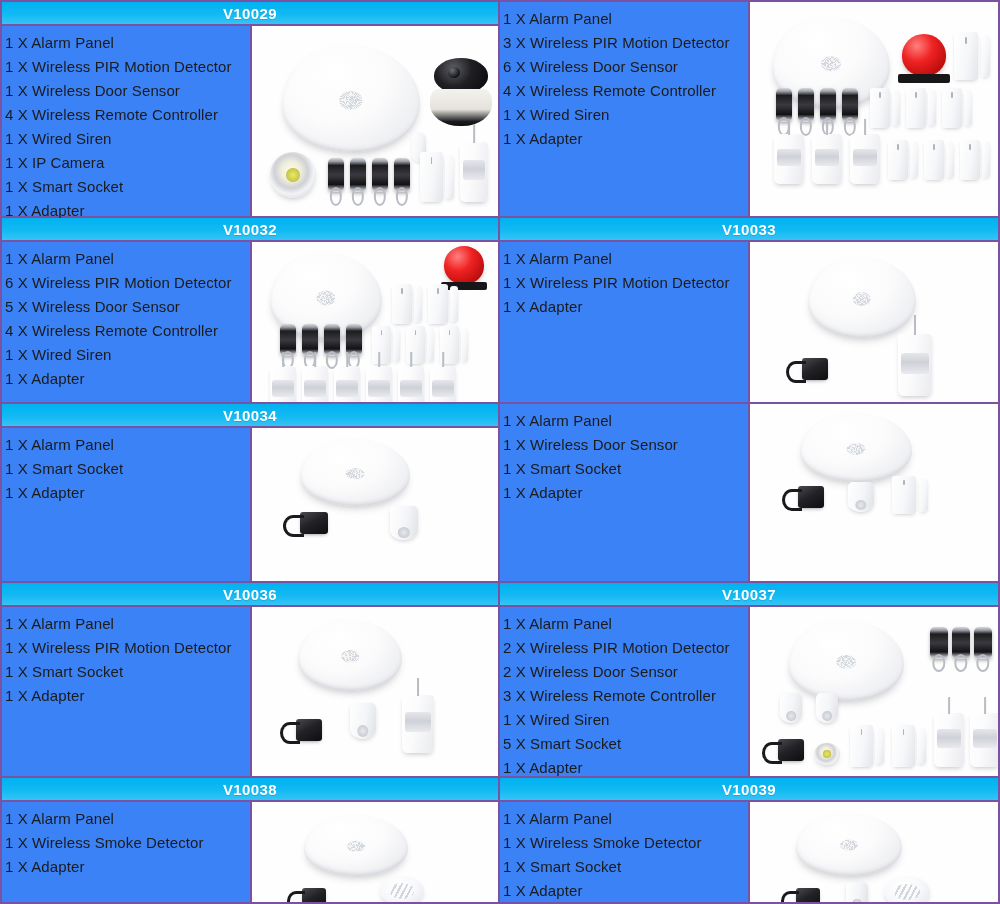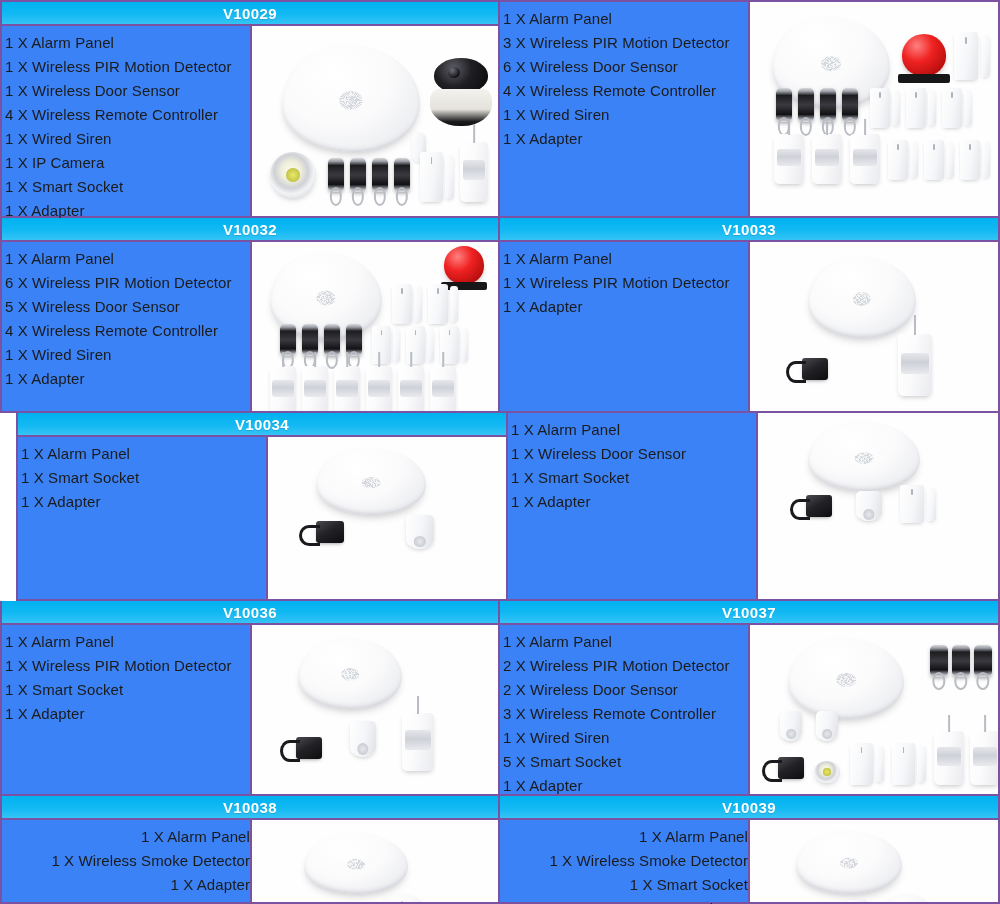--- a/index.html
+++ b/index.html
@@ -373,21 +373,21 @@
             <div class="spec-line">1 X Adapter</div>
           </div>
           <div class="img-pane">
             <div class="art panel" style="left: 58px; top: 14px; width: 108px; height: 82px;"></div>
             <div class="art adapter" style="left: 52px; top: 116px; width: 26px; height: 22px;"></div>
             <div class="art pir" style="left: 148px; top: 92px; width: 34px; height: 62px;"></div>
           </div>
         </div>
       </div>
     </div>
-    <div class="row" style="height: 189px; padding-left: 16px;">
+    <div class="row" style="height: 189px;">
       <div class="card">
         <div class="card-header">V10034</div>
         <div class="card-body">
           <div class="spec-list">
             <div class="spec-line">1 X Alarm Panel</div>
             <div class="spec-line">1 X Smart Socket</div>
             <div class="spec-line">1 X Adapter</div>
           </div>
           <div class="img-pane">
             <div class="art panel" style="left: 48px; top: 10px; width: 110px; height: 68px;"></div>
@@ -462,21 +462,21 @@
             <div class="art door" style="left: 142px; top: 118px; width: 34px; height: 42px;">
               <div class="big"></div>
               <div class="small"></div>
             </div>
             <div class="art pir" style="left: 184px; top: 106px; width: 30px; height: 54px;"></div>
             <div class="art pir" style="left: 220px; top: 106px; width: 30px; height: 54px;"></div>
           </div>
         </div>
       </div>
     </div>
-    <div class="row" style="height: 108px; text-align: right;">
+    <div class="row" style="height: 126px;">
       <div class="card">
         <div class="card-header">V10038</div>
         <div class="card-body">
           <div class="spec-list">
             <div class="spec-line">1 X Alarm Panel</div>
             <div class="spec-line">1 X Wireless Smoke Detector</div>
             <div class="spec-line">1 X Adapter</div>
           </div>
           <div class="img-pane">
             <div class="art panel" style="left: 52px; top: 12px; width: 104px; height: 62px;"></div>

